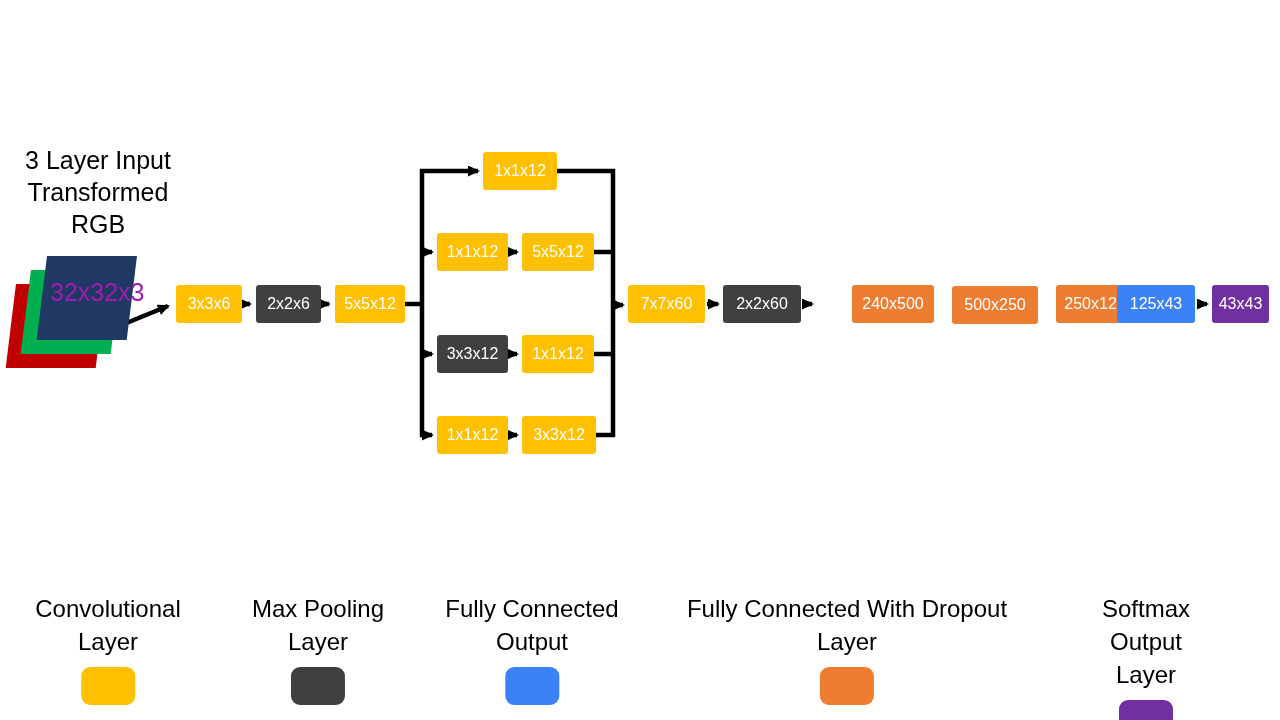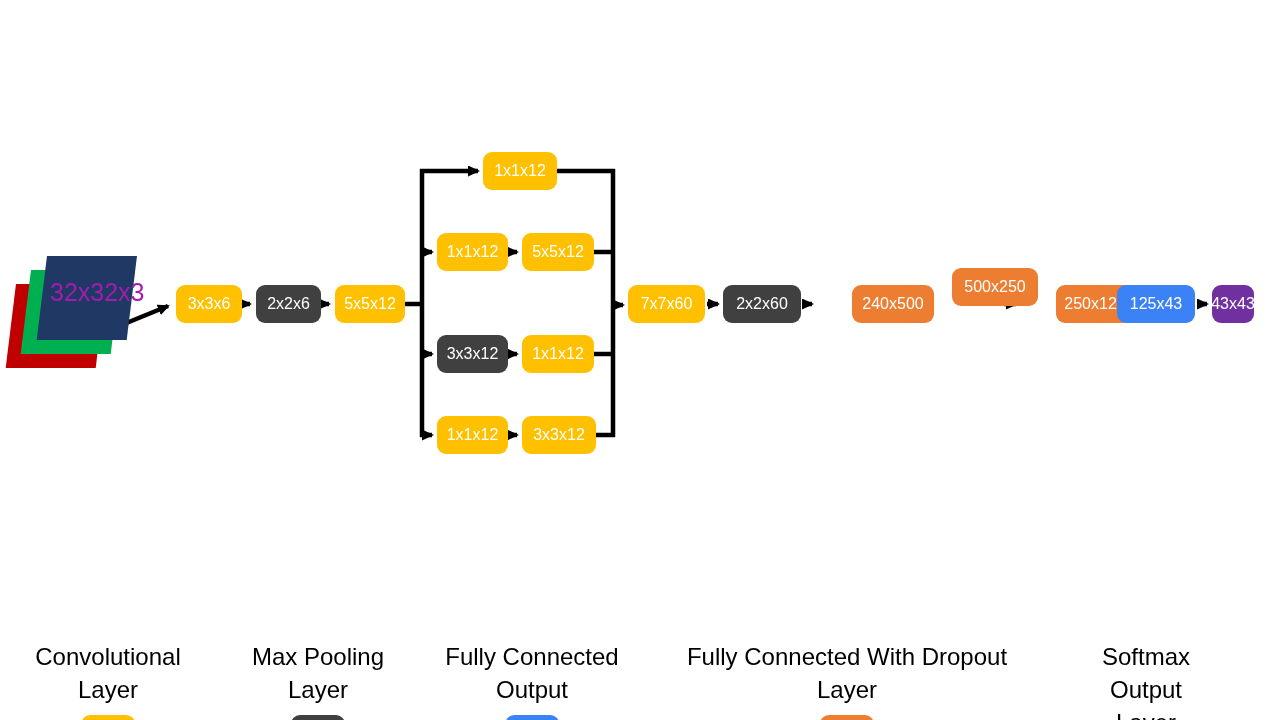--- a/index.html
+++ b/index.html
@@ -18,33 +18,33 @@
     transform:skewX(-7deg);transform-origin:top left;
   }
   .sheet.red{left:16px;top:284px;background:#C00000;}
   .sheet.green{left:31px;top:270px;background:#00B050;}
   .sheet.blue{left:47px;top:256px;background:#1F3864;}
   .stack-label{
     position:absolute;left:50px;top:278px;width:88px;text-align:center;
     color:#a21caf;font-size:25px;
   }
   .node{
-    position:absolute;height:38px;border-radius:9px;color:#fff;
+    position:absolute;height:38px;border-radius:3px;color:#fff;
     font-size:16px;display:flex;align-items:center;justify-content:center;
   }
   .conv{background:#FFC000;}
   .pool{background:#404040;}
   .fc{background:#3b82f6;}
   .fcd{background:#ED7D31;margin-left:35px;}
   .sm{background:#7030A0;}
   .legend-item{
     position:absolute;top:592px;transform:translateX(-50%);text-align:center;
   }
   .legend-label{
-    font-size:24px;line-height:33px;color:#000;white-space:pre-line;margin-top:48px;
+    font-size:24px;line-height:33px;color:#000;white-space:pre-line;
   }
   .swatch{width:54px;height:38px;border-radius:9px;margin:9px auto 0;}
 </style>
 </head>
 <body>
 
 <div class="canvas">
 
   <svg class="wires" width="1280" height="720" viewBox="0 0 1280 720">
     <defs>
@@ -75,20 +75,23 @@
       <line x1="614" y1="305" x2="623" y2="305"></line>
       <line x1="707" y1="304" x2="718" y2="304"></line>
       <line x1="802" y1="304" x2="812" y2="304"></line>
       <line x1="901" y1="304" x2="912" y2="304"></line>
       <line x1="1004" y1="304" x2="1016" y2="304"></line>
       <line x1="1100" y1="304" x2="1112" y2="304"></line>
       <line x1="1197" y1="304" x2="1207" y2="304"></line>
     </g>
   </svg>
 
+  <div class="title">3 Layer Input
+Transformed
+RGB</div>
 
   <div class="sheet red"></div>
   <div class="sheet green"></div>
   <div class="sheet blue"></div>
   <div class="stack-label">32x32x3</div>
 
   <div class="node conv" style="left:176px;top:285px;width:66px">3x3x6</div>
   <div class="node pool" style="left:256px;top:285px;width:65px">2x2x6</div>
   <div class="node conv" style="left:335px;top:285px;width:70px">5x5x12</div>
 
@@ -96,24 +99,24 @@
   <div class="node conv" style="left:437px;top:233px;width:71px">1x1x12</div>
   <div class="node conv" style="left:522px;top:233px;width:72px">5x5x12</div>
   <div class="node pool" style="left:437px;top:335px;width:71px">3x3x12</div>
   <div class="node conv" style="left:522px;top:335px;width:72px">1x1x12</div>
   <div class="node conv" style="left:437px;top:416px;width:71px">1x1x12</div>
   <div class="node conv" style="left:522px;top:416px;width:74px">3x3x12</div>
 
   <div class="node conv" style="left:628px;top:285px;width:77px">7x7x60</div>
   <div class="node pool" style="left:723px;top:285px;width:78px">2x2x60</div>
   <div class="node fcd" style="left:817px;top:285px;width:82px">240x500</div>
-  <div class="node fcd" style="left:917px;top:268px;width:86px">500x250</div>
+  <div class="node fcd" style="left:917px;top:286px;width:86px">500x250</div>
   <div class="node fcd" style="left:1021px;top:285px;width:78px">250x125</div>
   <div class="node fc" style="left:1117px;top:285px;width:78px">125x43</div>
-  <div class="node sm" style="left:1212px;top:285px;width:42px">43x43</div>
+  <div class="node sm" style="left:1212px;top:285px;width:57px">43x43</div>
 
   <div class="legend-item" style="left:108px">
     <div class="legend-label">Convolutional
 Layer</div>
     <div class="swatch conv"></div>
   </div>
   <div class="legend-item" style="left:318px">
     <div class="legend-label">Max Pooling
 Layer</div>
     <div class="swatch pool"></div>

